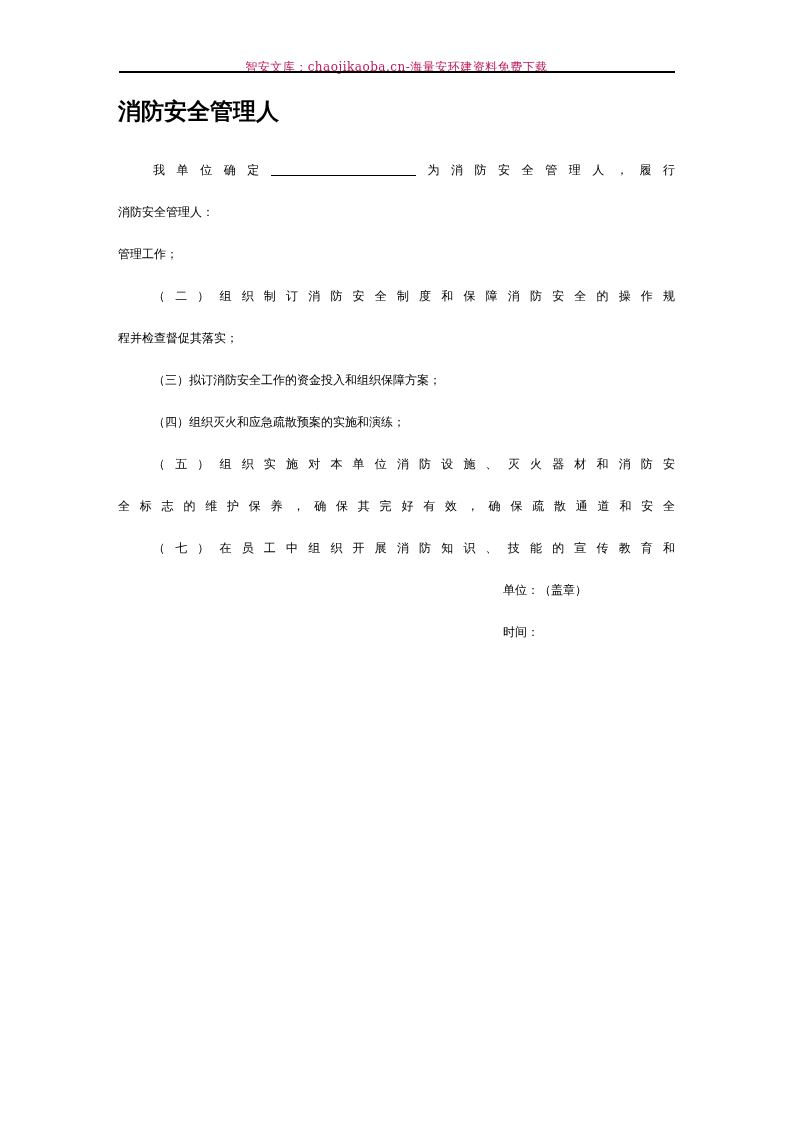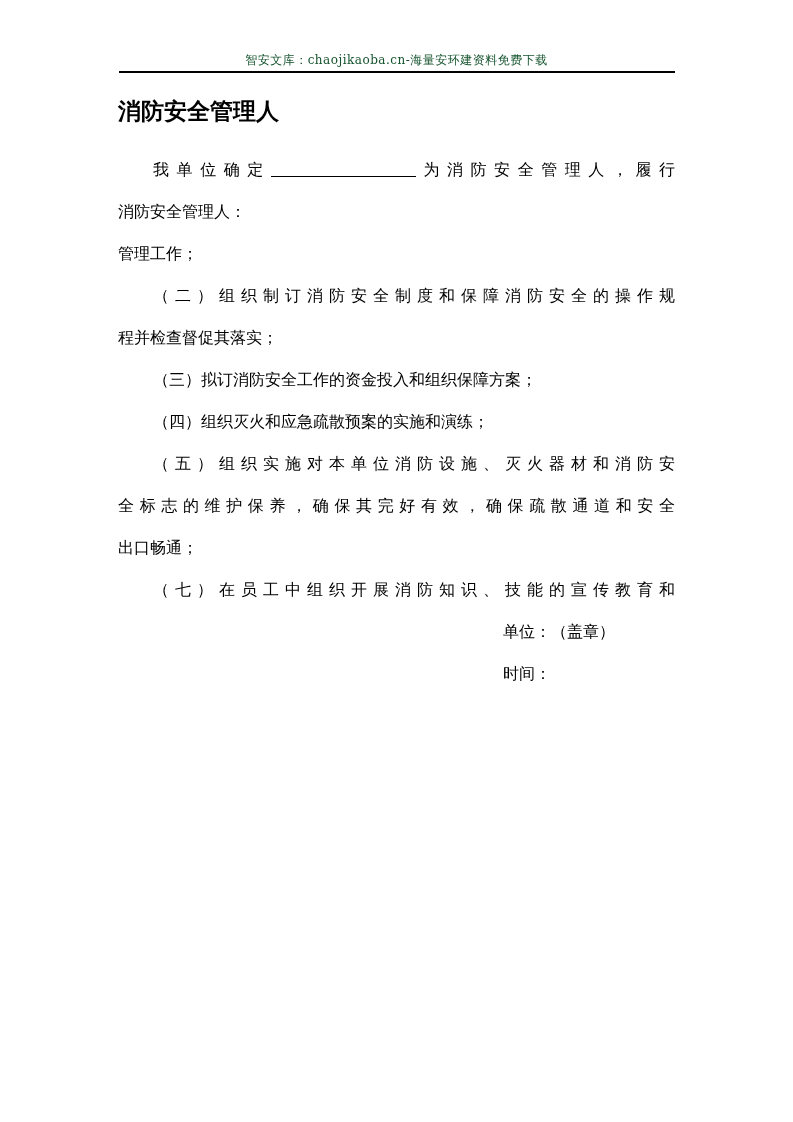--- a/index.html
+++ b/index.html
@@ -11,27 +11,27 @@
     position: relative;
     width: 793px;
     height: 1122px;
     background: #ffffff;
     overflow: hidden;
     font-family: "DejaVu Serif", "Liberation Serif", serif;
     color: #000000;
   }
   .header-text {
     position: absolute;
-    top: 52px;
+    top: 59px;
     left: 0;
     right: 0;
     text-align: center;
     font-size: 12px;
     letter-spacing: 0.5px;
-    color: #14532d;
+    color: #be185d;
   }
   .header-rule {
     position: absolute;
     top: 71px;
     left: 119px;
     width: 556px;
     height: 0;
     border-top: 2px solid #000000;
   }
   .content {
@@ -42,21 +42,21 @@
   }
   .doc-title {
     font-family: "DejaVu Sans", "Liberation Sans", sans-serif;
     font-weight: bold;
     font-size: 23px;
     line-height: 23px;
     text-align: left;
     margin: 10px 0 26px 0;
   }
   .body-text {
-    font-size: 16px;
+    font-size: 12px;
     line-height: 42px;
   }
   .line {
     text-align: justify;
     min-height: 42px;
   }
   .stretch {
     text-align-last: justify;
   }
   .indent {
@@ -97,21 +97,20 @@
 
       <div class="line indent stretch">（二）组织制订消防安全制度和保障消防安全的操作规</div>
       <div class="line">程并检查督促其落实；</div>
 
       <div class="line indent">（三）拟订消防安全工作的资金投入和组织保障方案；</div>
 
       <div class="line indent">（四）组织灭火和应急疏散预案的实施和演练；</div>
 
       <div class="line indent stretch">（五）组织实施对本单位消防设施、灭火器材和消防安</div>
       <div class="line stretch">全标志的维护保养，确保其完好有效，确保疏散通道和安全</div>
-      <div class="line">出口畅通；</div>
 
 
       <div class="line indent stretch">（七）在员工中组织开展消防知识、技能的宣传教育和</div>
 
       <div class="line sig">单位：（盖章）</div>
       <div class="line sig">时间：</div>
 
     </div>
   </div>
 </div>

